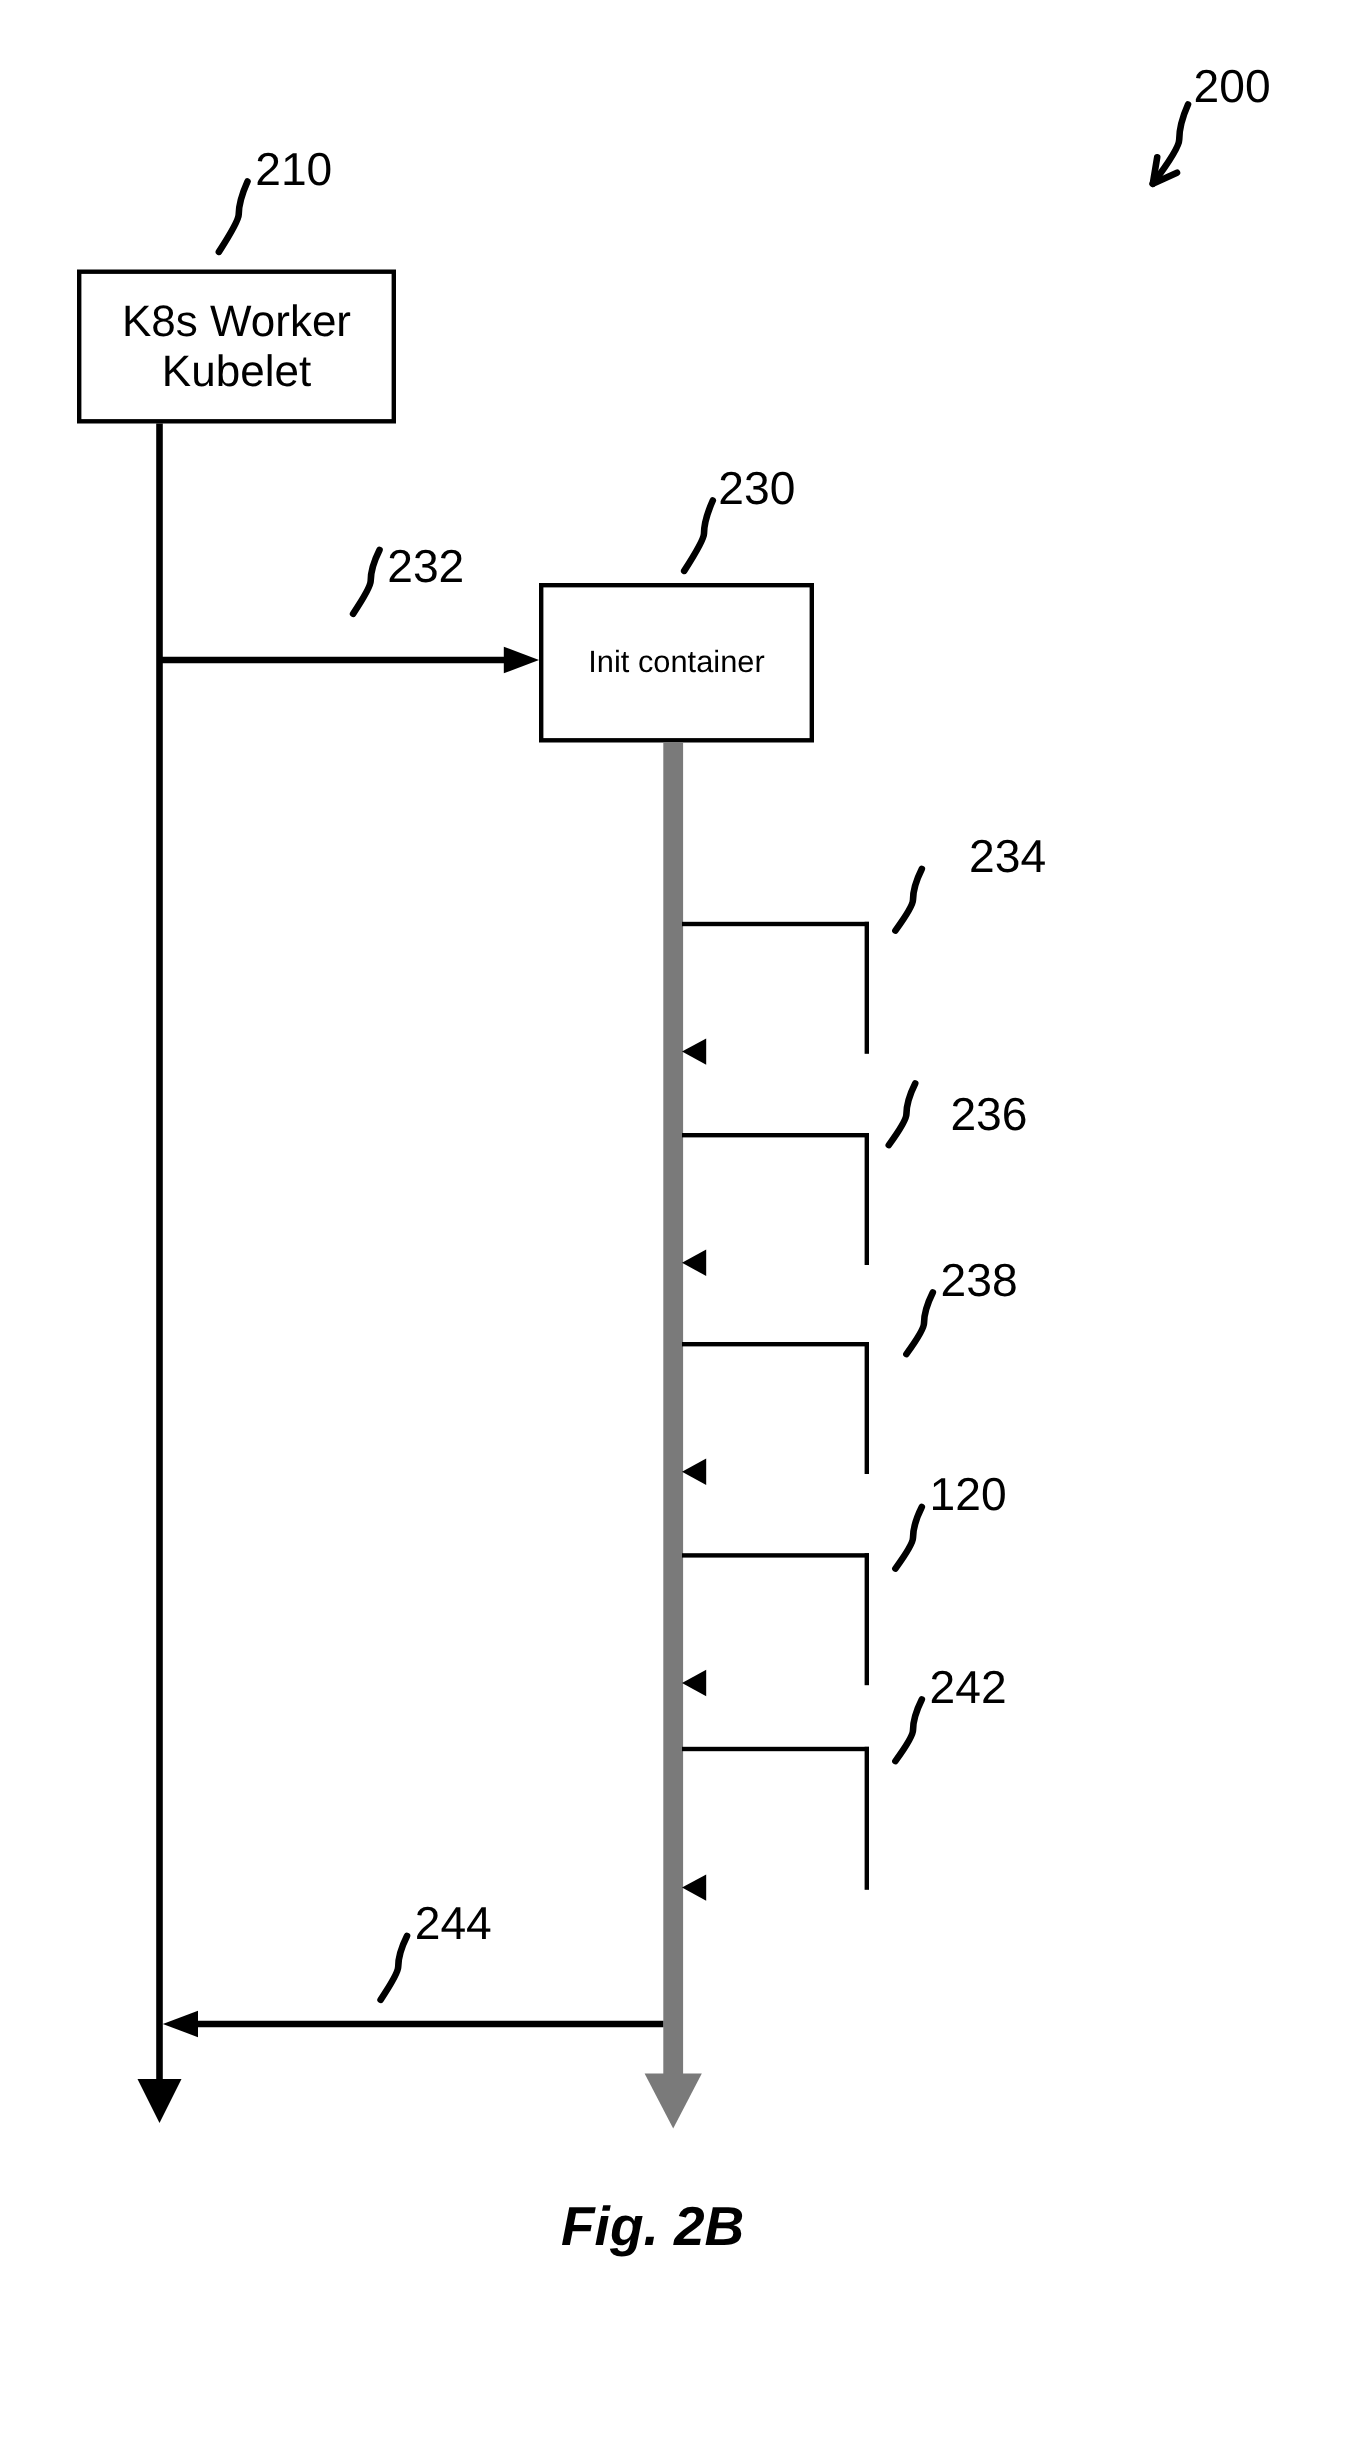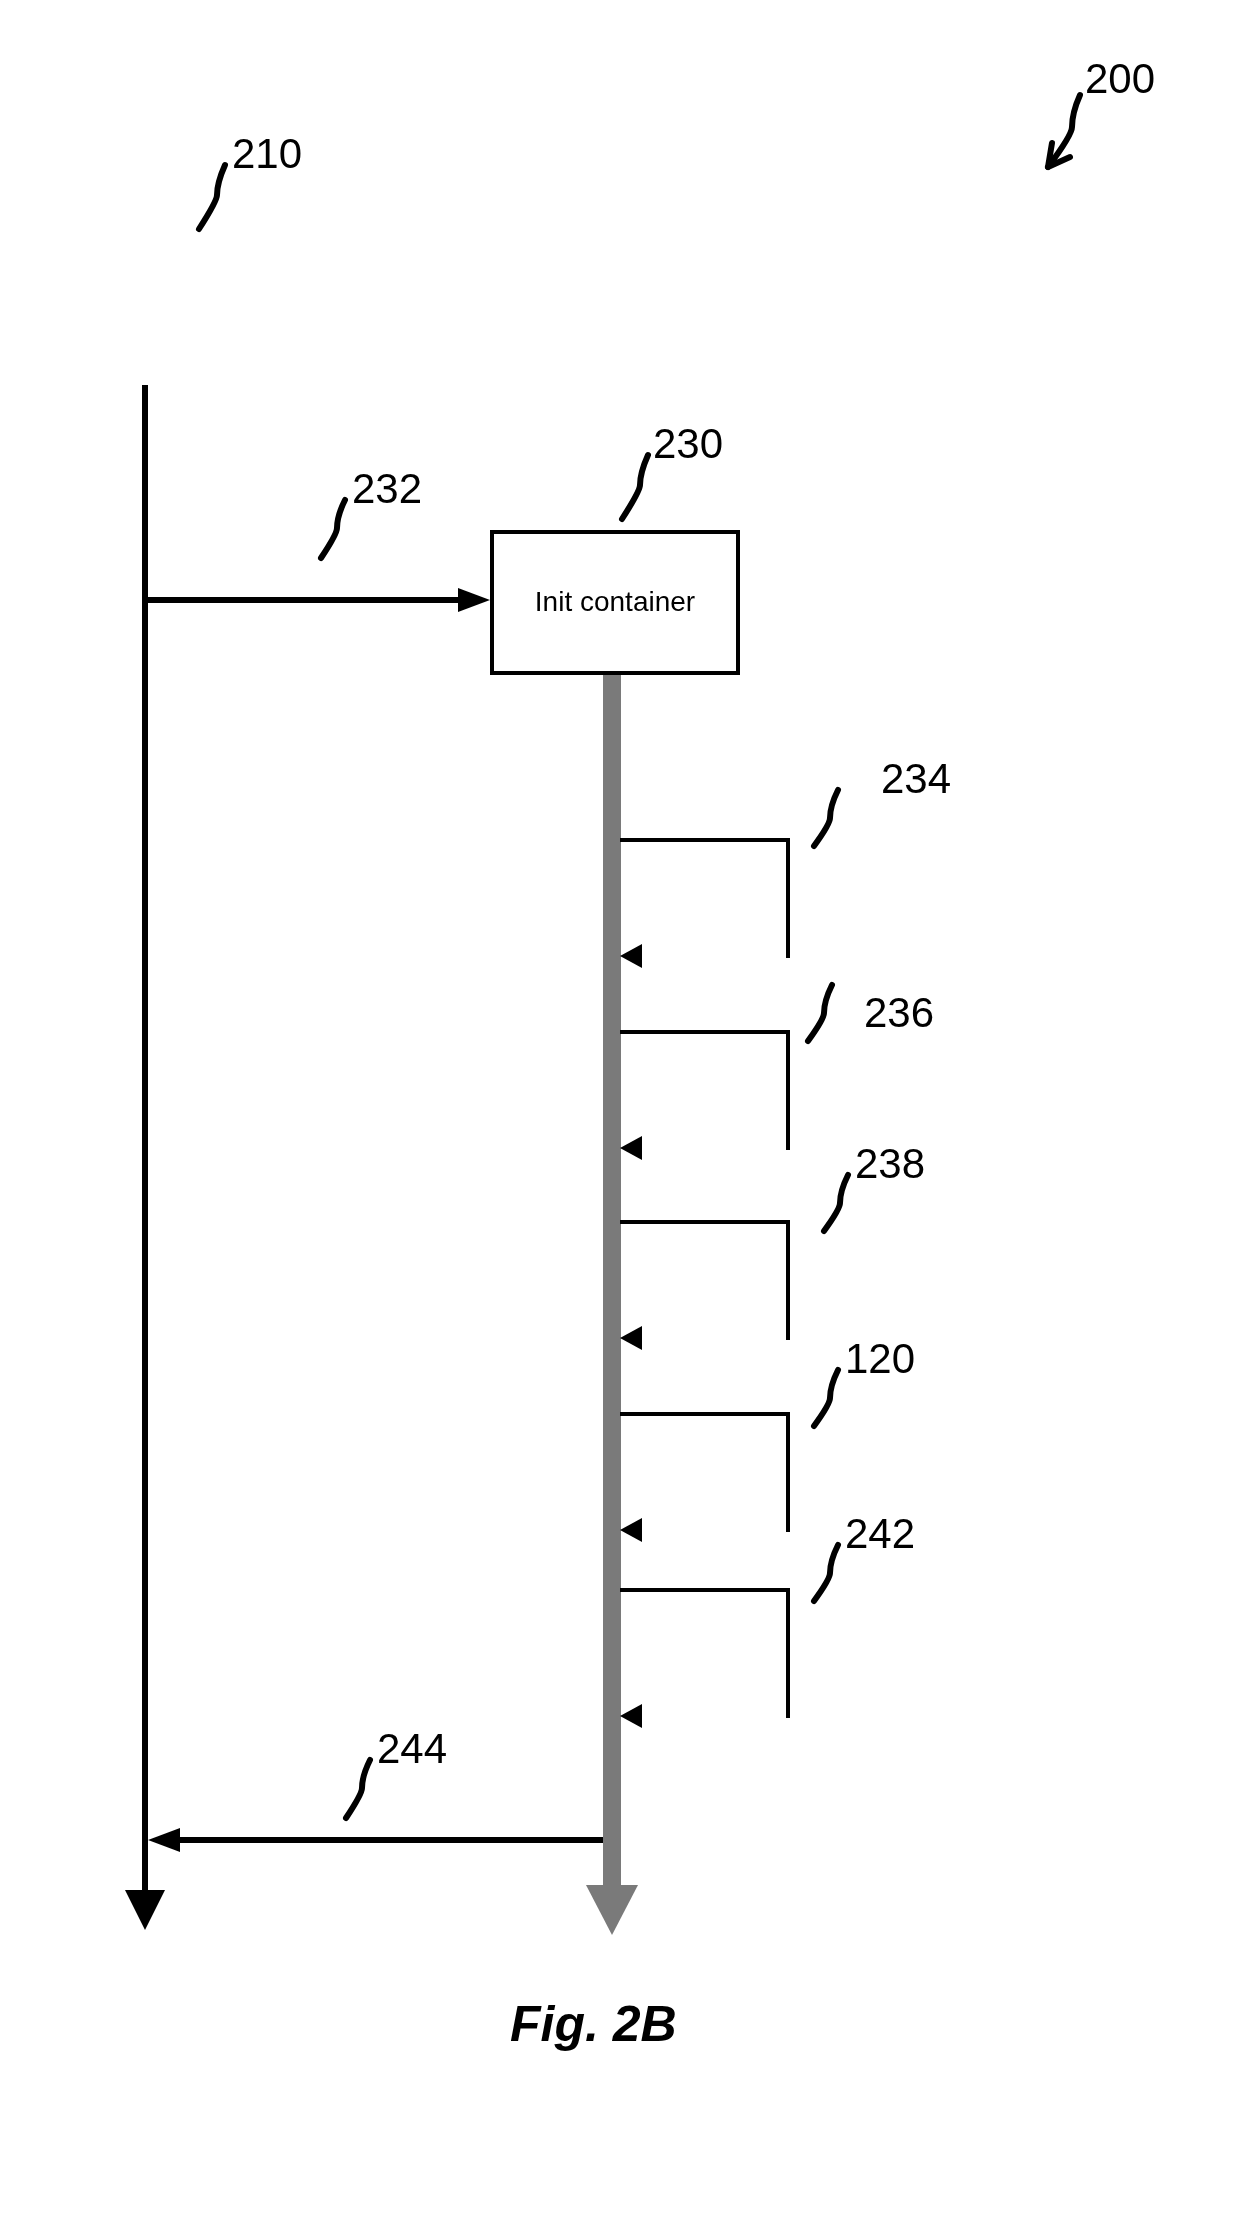--- a/index.html
+++ b/index.html
@@ -99,28 +99,31 @@
       <path d="M832,985  q-8,16 -8,28 q0,6 -16,28"></path>
       <path d="M848,1175 q-8,16 -8,28 q0,6 -16,28"></path>
       <path d="M838,1370 q-8,16 -8,28 q0,6 -16,28"></path>
       <path d="M838,1545 q-8,16 -8,28 q0,6 -16,28"></path>
     </g>
   </svg>
 
   <span class="label" style="left:1085px; top:55px;">200</span>
   <span class="label" style="left:232px;  top:130px;">210</span>
   <span class="label" style="left:653px;  top:420px;">230</span>
-  <span class="label" style="left:352px;  top:465px;">232</span>
+  <span class="label" style="left:352px;  top:491px;">232</span>
   <span class="label" style="left:845px;  top:755px;margin-left:36px;">234</span>
   <span class="label" style="left:864px;  top:950px;margin-top:39px;">236</span>
   <span class="label" style="left:855px;  top:1140px;">238</span>
   <span class="label" style="left:845px;  top:1335px;">120</span>
   <span class="label" style="left:845px;  top:1510px;">242</span>
   <span class="label" style="left:377px;  top:1725px;">244</span>
 
+  <div class="box k8s">
+    <span>K8s Worker Kubelet</span>
+  </div>
   <div class="box init">
     <span>Init container</span>
   </div>
 
   <svg class="overlay" width="1240" height="2221">
 
     <line x1="145" y1="385" x2="145" y2="1900" stroke="#000" stroke-width="6"></line>
     <polygon points="145,1930 125,1890 165,1890" fill="#000"></polygon>
 
     <line x1="612" y1="675" x2="612" y2="1900" stroke="#7a7a7a" stroke-width="18"></line>

